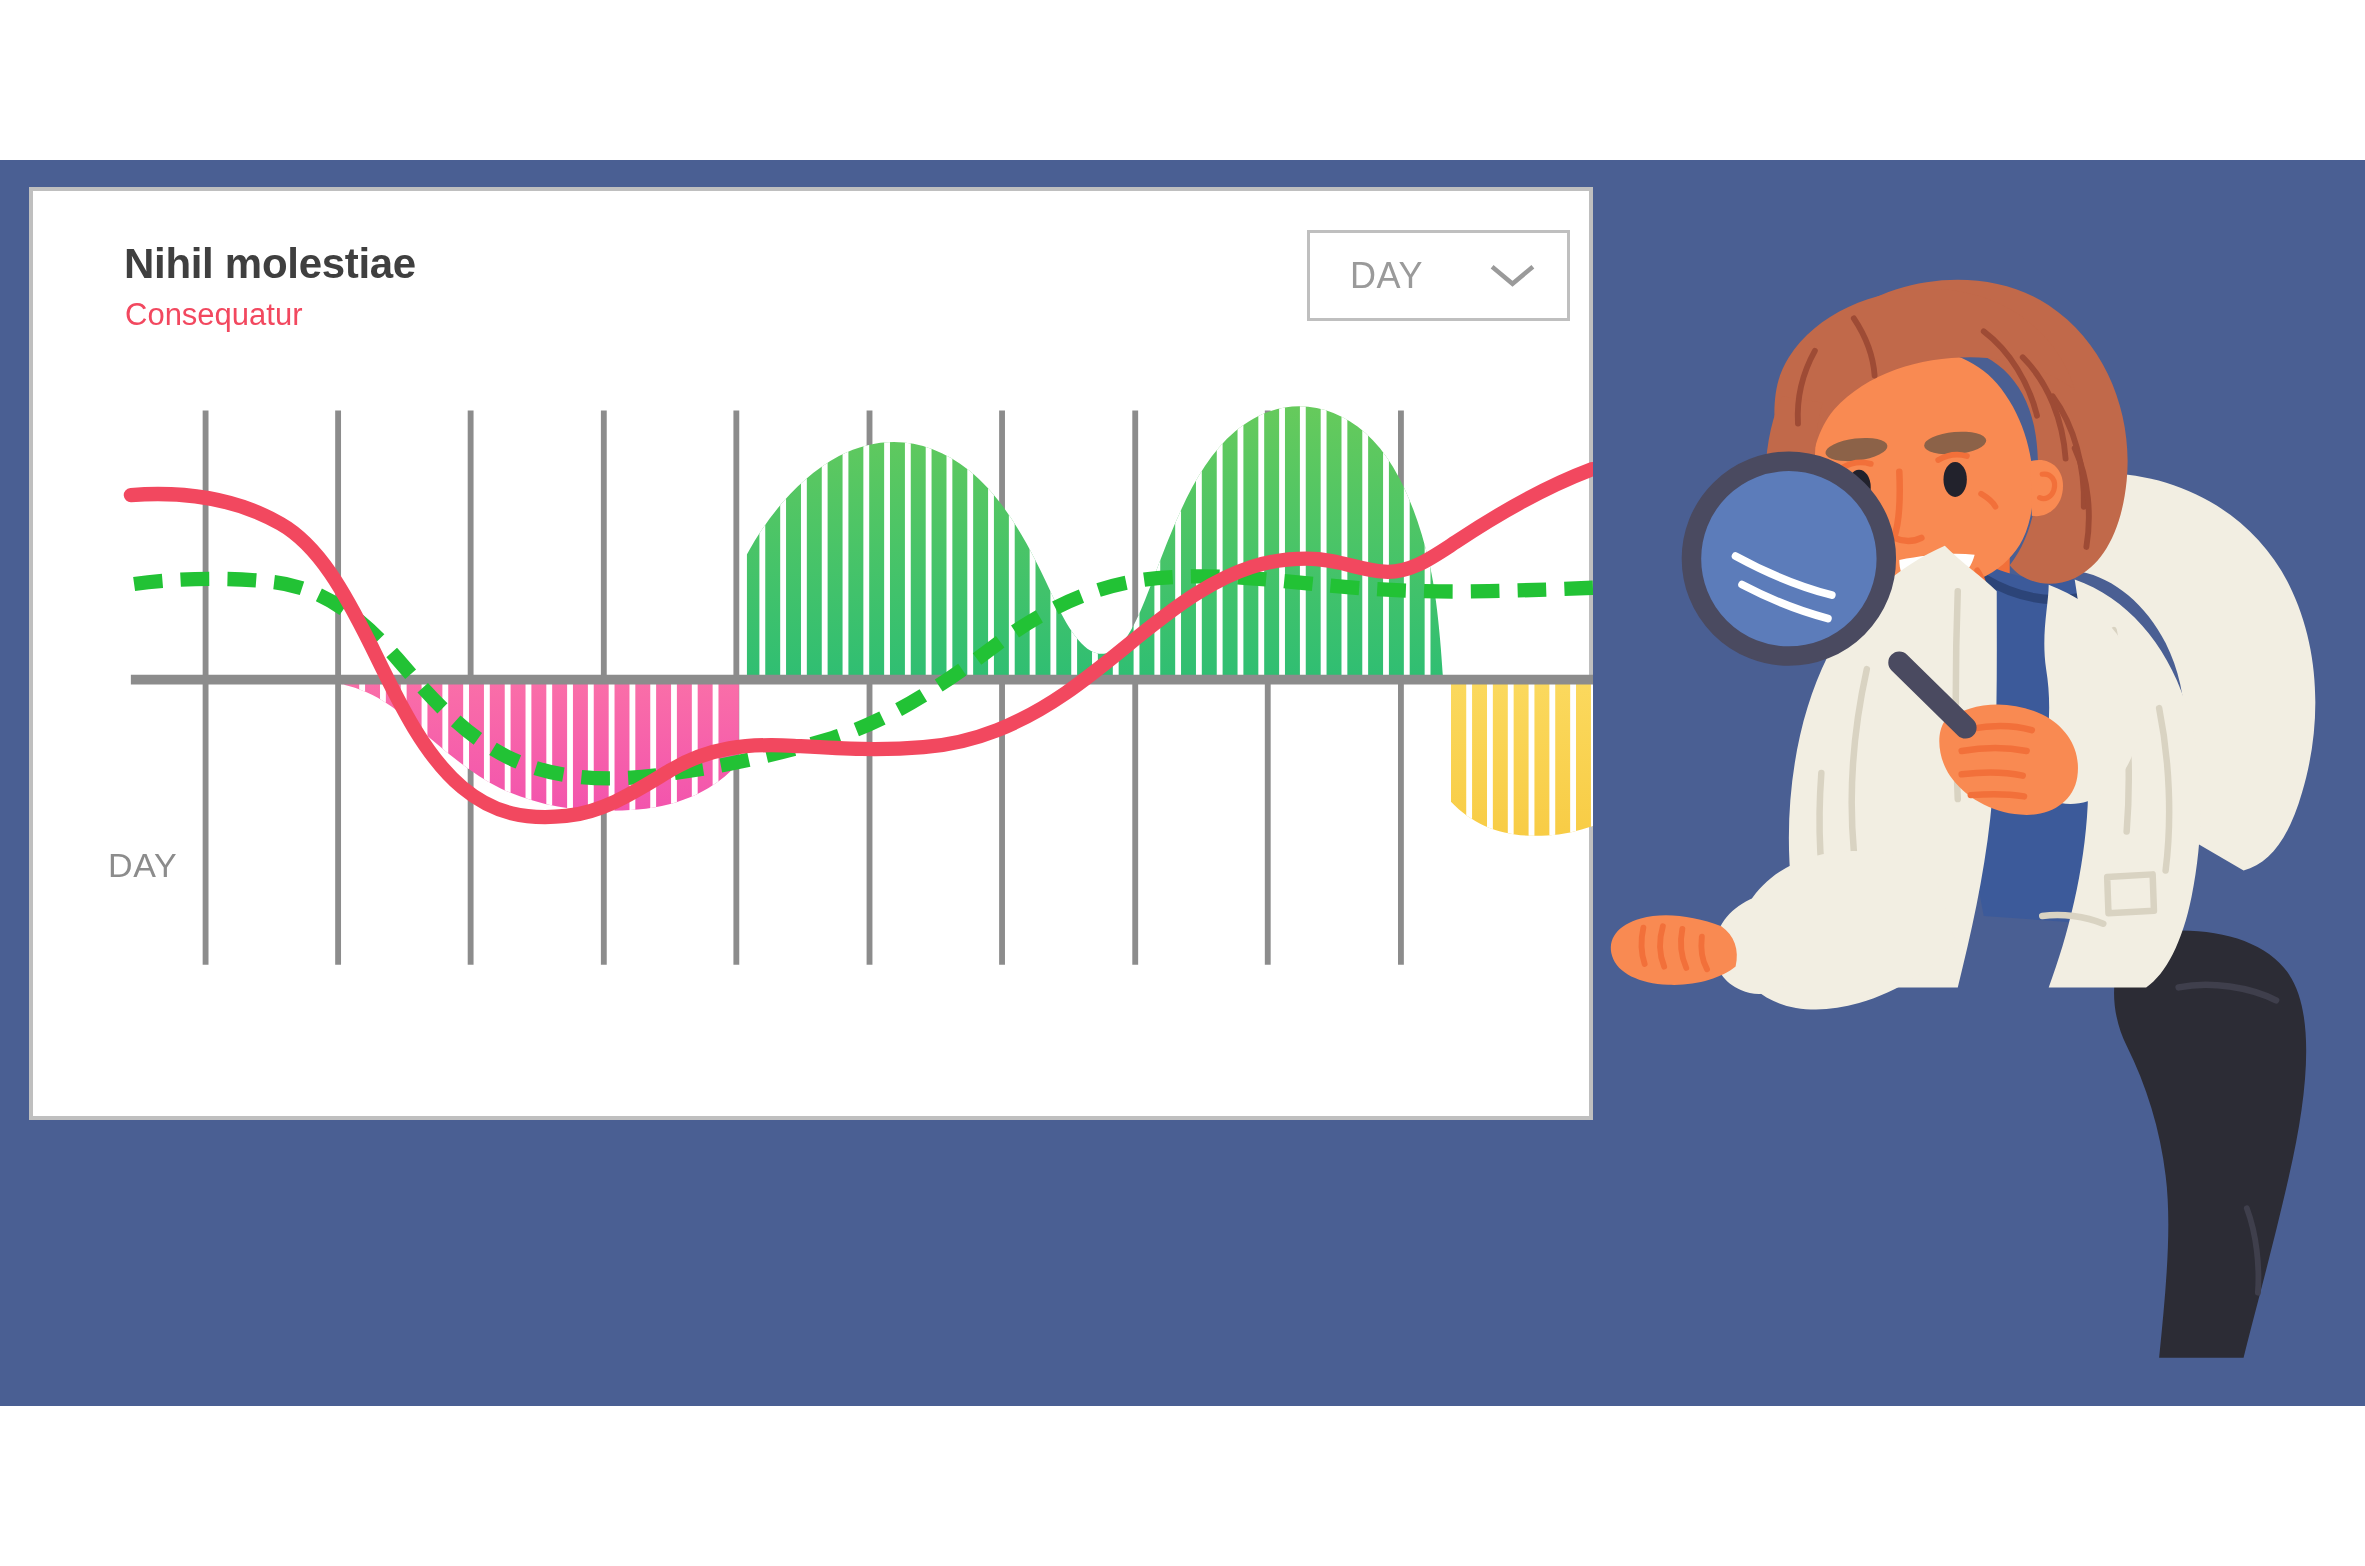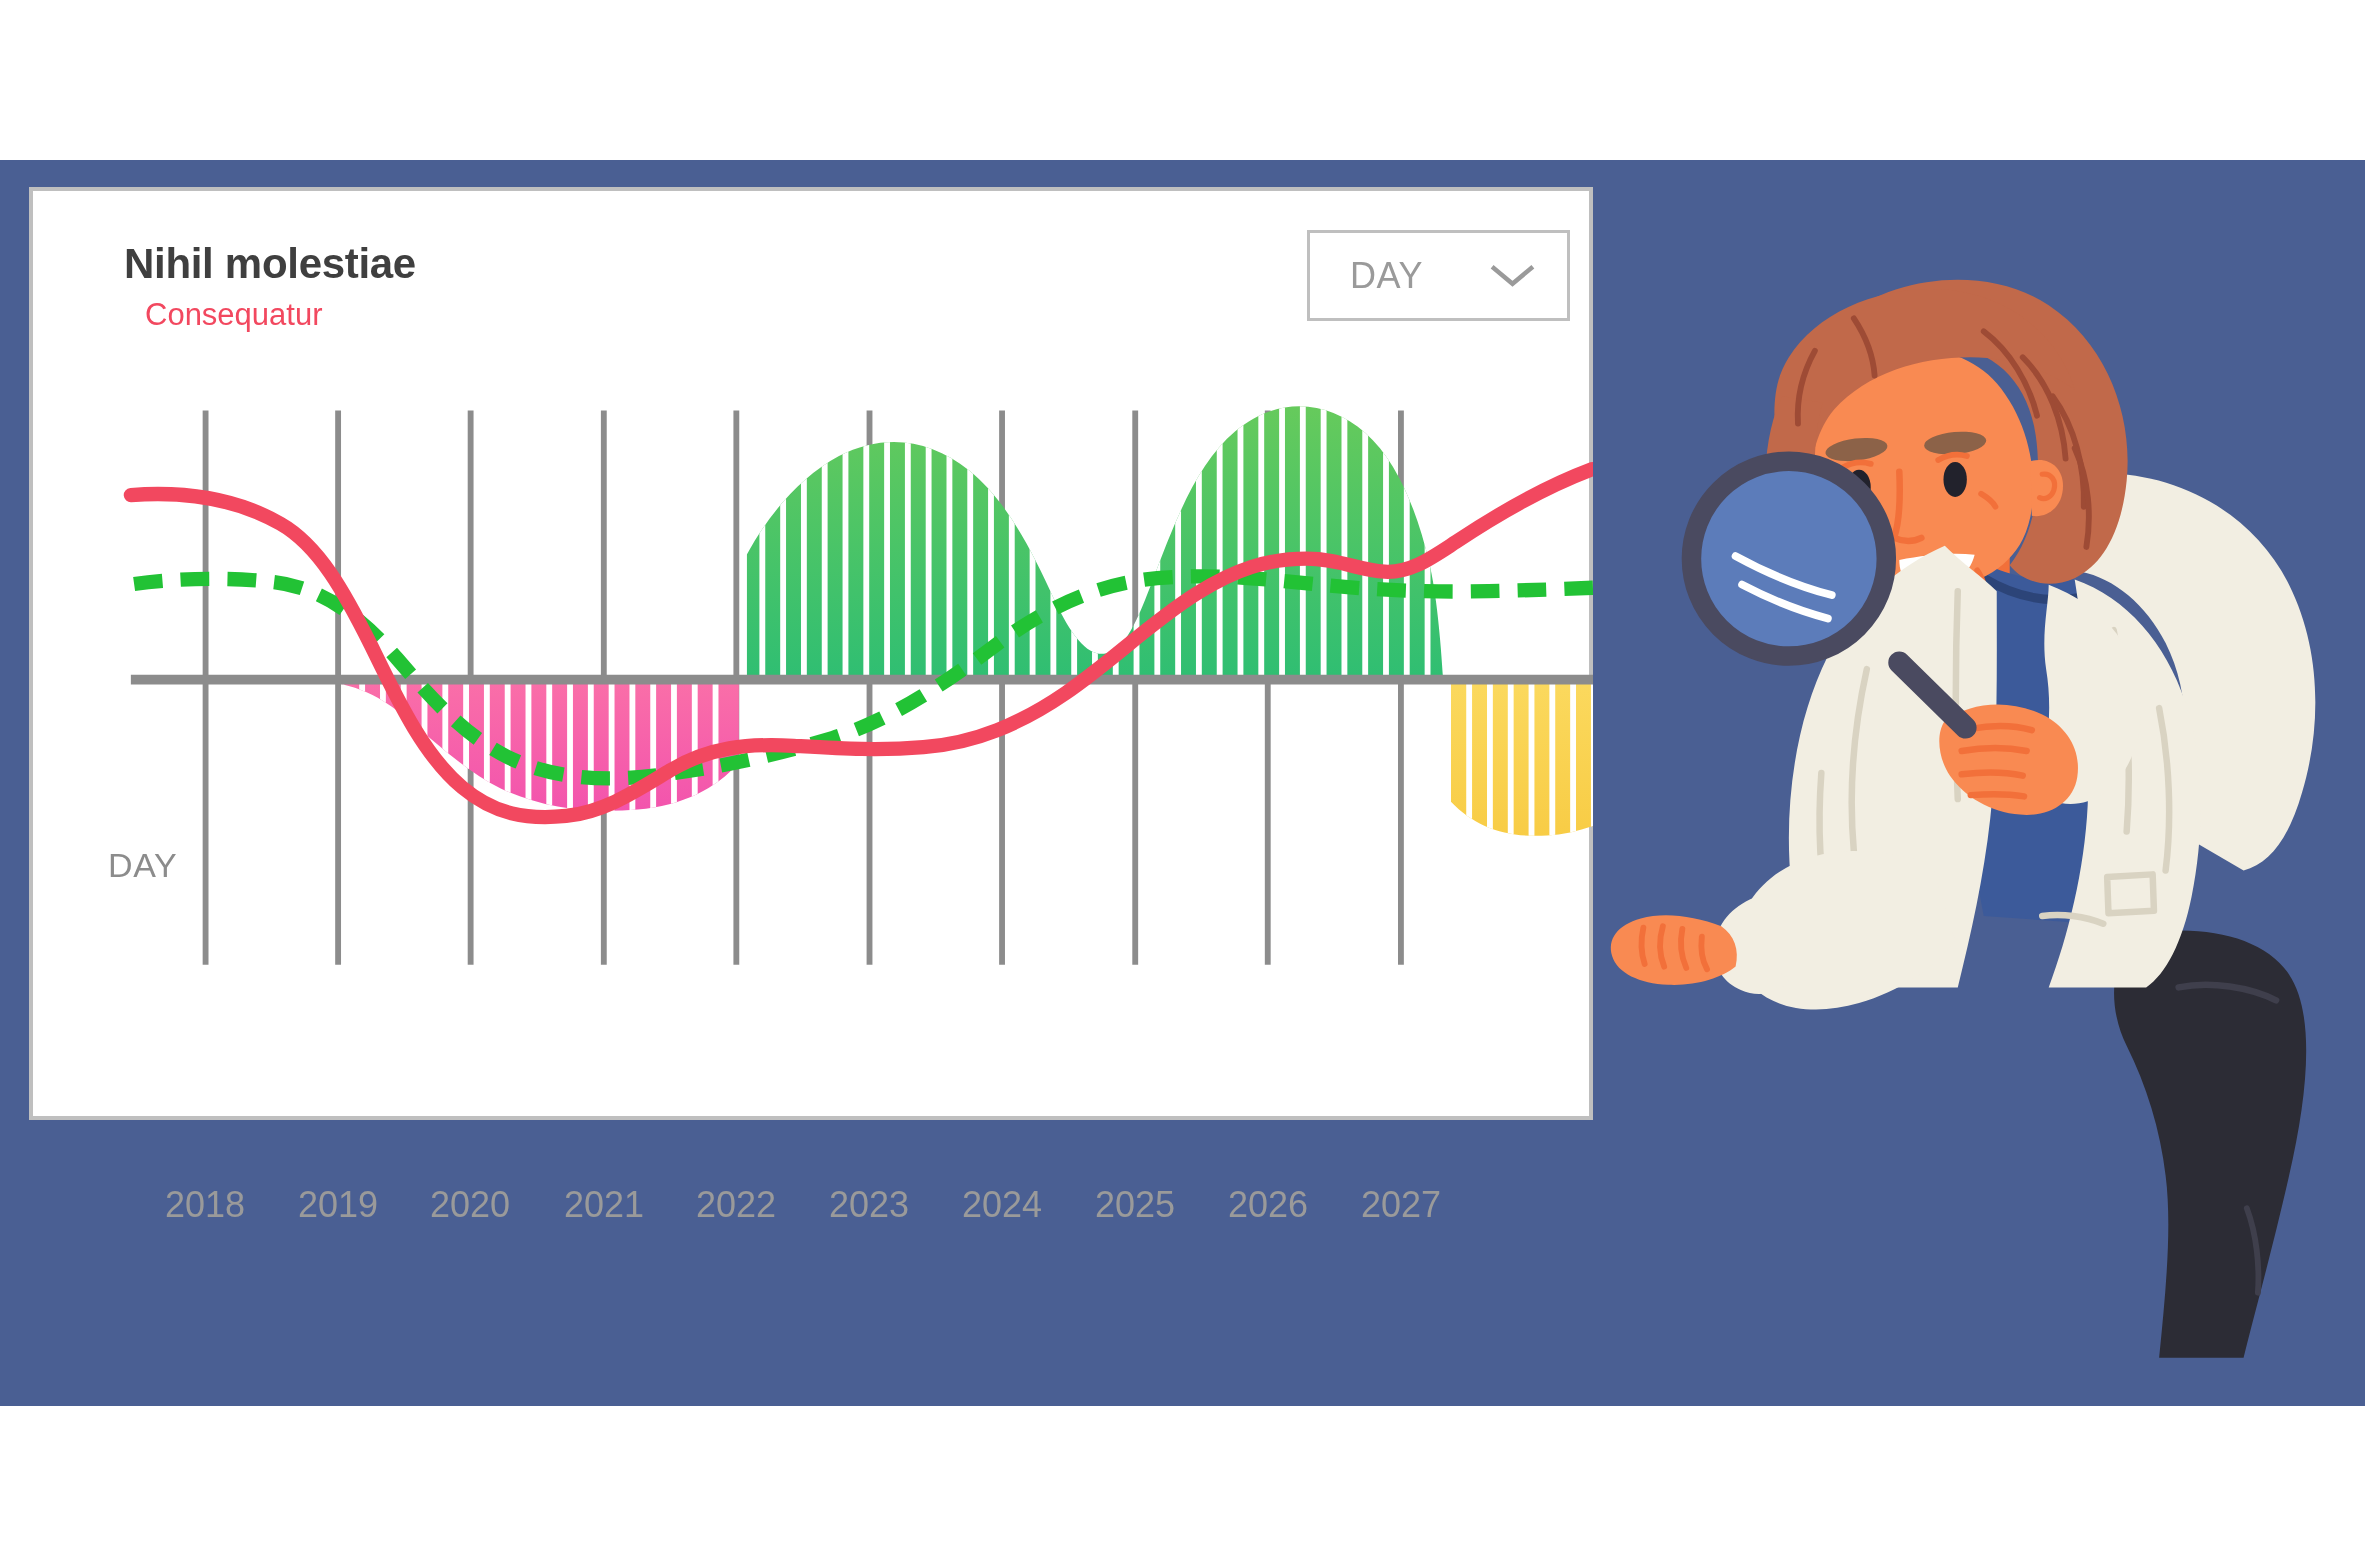--- a/index.html
+++ b/index.html
@@ -24,21 +24,21 @@
     box-sizing:border-box;
   }
 
   .card-title{
     position:absolute;left:91px;top:49px;
     font-size:42px;font-weight:bold;color:#3F3F3F;
     letter-spacing:-0.3px;white-space:nowrap;
   }
   .card-subtitle{
     position:absolute;left:92px;top:106px;
-    font-size:31px;color:#F2485F;white-space:nowrap;margin-left:20px;
+    font-size:31px;color:#F2485F;white-space:nowrap;
   }
 
   .dropdown{
     position:absolute;left:1274px;top:39px;width:263px;height:91px;
     border:3.2px solid #BFBFBF;box-sizing:border-box;background:#ffffff;
     display:flex;align-items:center;justify-content:space-between;
     padding:0 32.5px 0 40px;
   }
   .dropdown-value{font-size:36px;color:#9A9A9A;letter-spacing:0.6px;}
   .chev{width:45px;height:26px;display:block;}
@@ -259,32 +259,20 @@
                C 1040 856 1100 850 1170 854
                C 1240 858 1300 862 1370 856
                C 1450 850 1520 820 1590 772
                C 1660 724 1720 664 1790 620
                C 1850 582 1900 566 1960 566
                C 2010 566 2040 584 2080 586
                C 2120 588 2150 566 2190 540
                C 2250 500 2320 458 2400 428" fill="none" stroke="#F2485F" stroke-width="22" stroke-linecap="round"></path>
     </svg>
 
-    <div class="xlabels">
-      <span class="xlabel" style="left:172px">2018</span>
-      <span class="xlabel" style="left:305px">2019</span>
-      <span class="xlabel" style="left:437px">2020</span>
-      <span class="xlabel" style="left:571px">2021</span>
-      <span class="xlabel" style="left:703px">2022</span>
-      <span class="xlabel" style="left:836px">2023</span>
-      <span class="xlabel" style="left:969px">2024</span>
-      <span class="xlabel" style="left:1102px">2025</span>
-      <span class="xlabel" style="left:1235px">2026</span>
-      <span class="xlabel" style="left:1368px">2027</span>
-    </div>
   </div>
 
   <svg class="illus" viewBox="0 0 1190 1680">
 
     <path d="M 760 300 C 880 290 1010 350 1070 470
              C 1120 570 1120 690 1090 790
              C 1070 860 1040 900 1000 910
              L 880 840 C 920 740 920 640 880 560
              C 850 500 800 460 750 450 Z" fill="#F2EEE2"></path>
 

